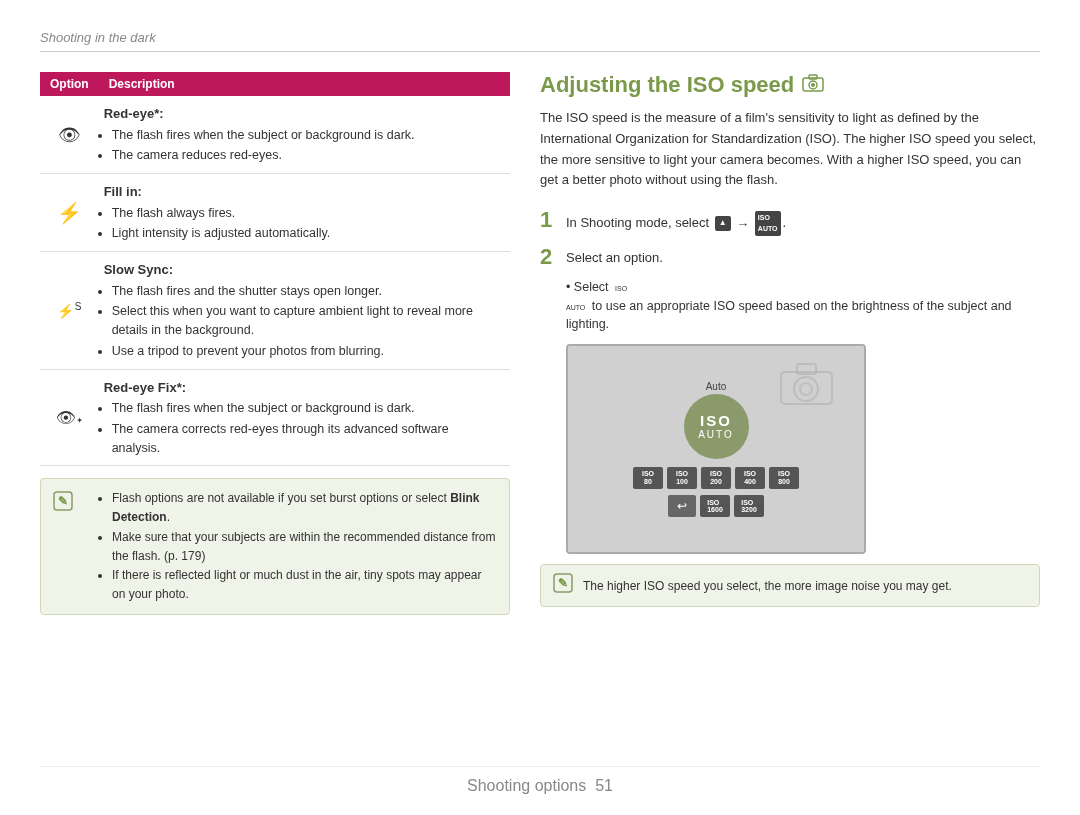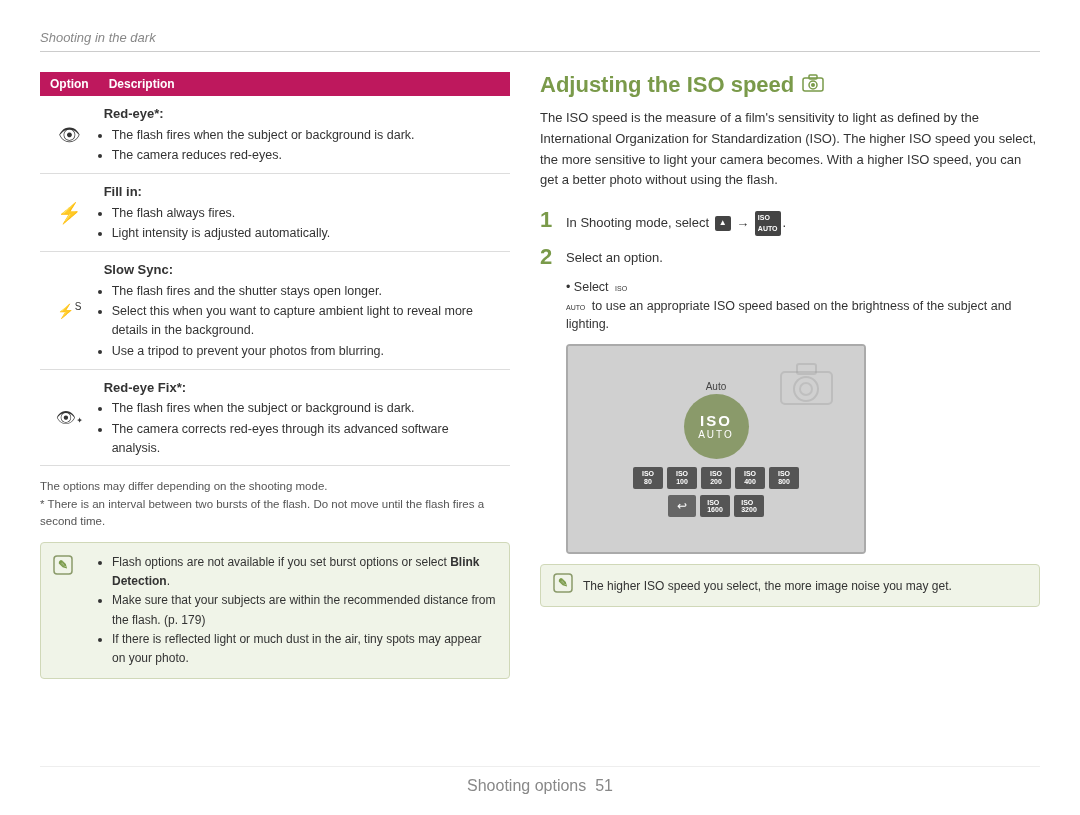--- a/index.html
+++ b/index.html
@@ -391,24 +391,20 @@
               <div class="row-title">Red-eye Fix*:</div>
               <ul>
                 <li>The flash fires when the subject or background is dark.</li>
                 <li>The camera corrects red-eyes through its advanced software analysis.</li>
               </ul>
             </td>
           </tr>
         </tbody>
       </table>
 
-      <div class="note-text">
-        The options may differ depending on the shooting mode.<br>
-        * There is an interval between two bursts of the flash. Do not move until the flash fires a second time.
-      </div>
 
       <div class="info-box">
         <div class="info-box-icon">
           <svg width="20" height="20" viewBox="0 0 20 20" fill="none">
             <rect x="1" y="1" width="18" height="18" rx="3" fill="#f0f4e8" stroke="#8a9a6a" stroke-width="1.5"></rect>
             <text x="10" y="14" text-anchor="middle" font-size="12" fill="#7a9a4a" font-weight="bold">✎</text>
           </svg>
         </div>
         <div class="info-box-text">
           <ul>

